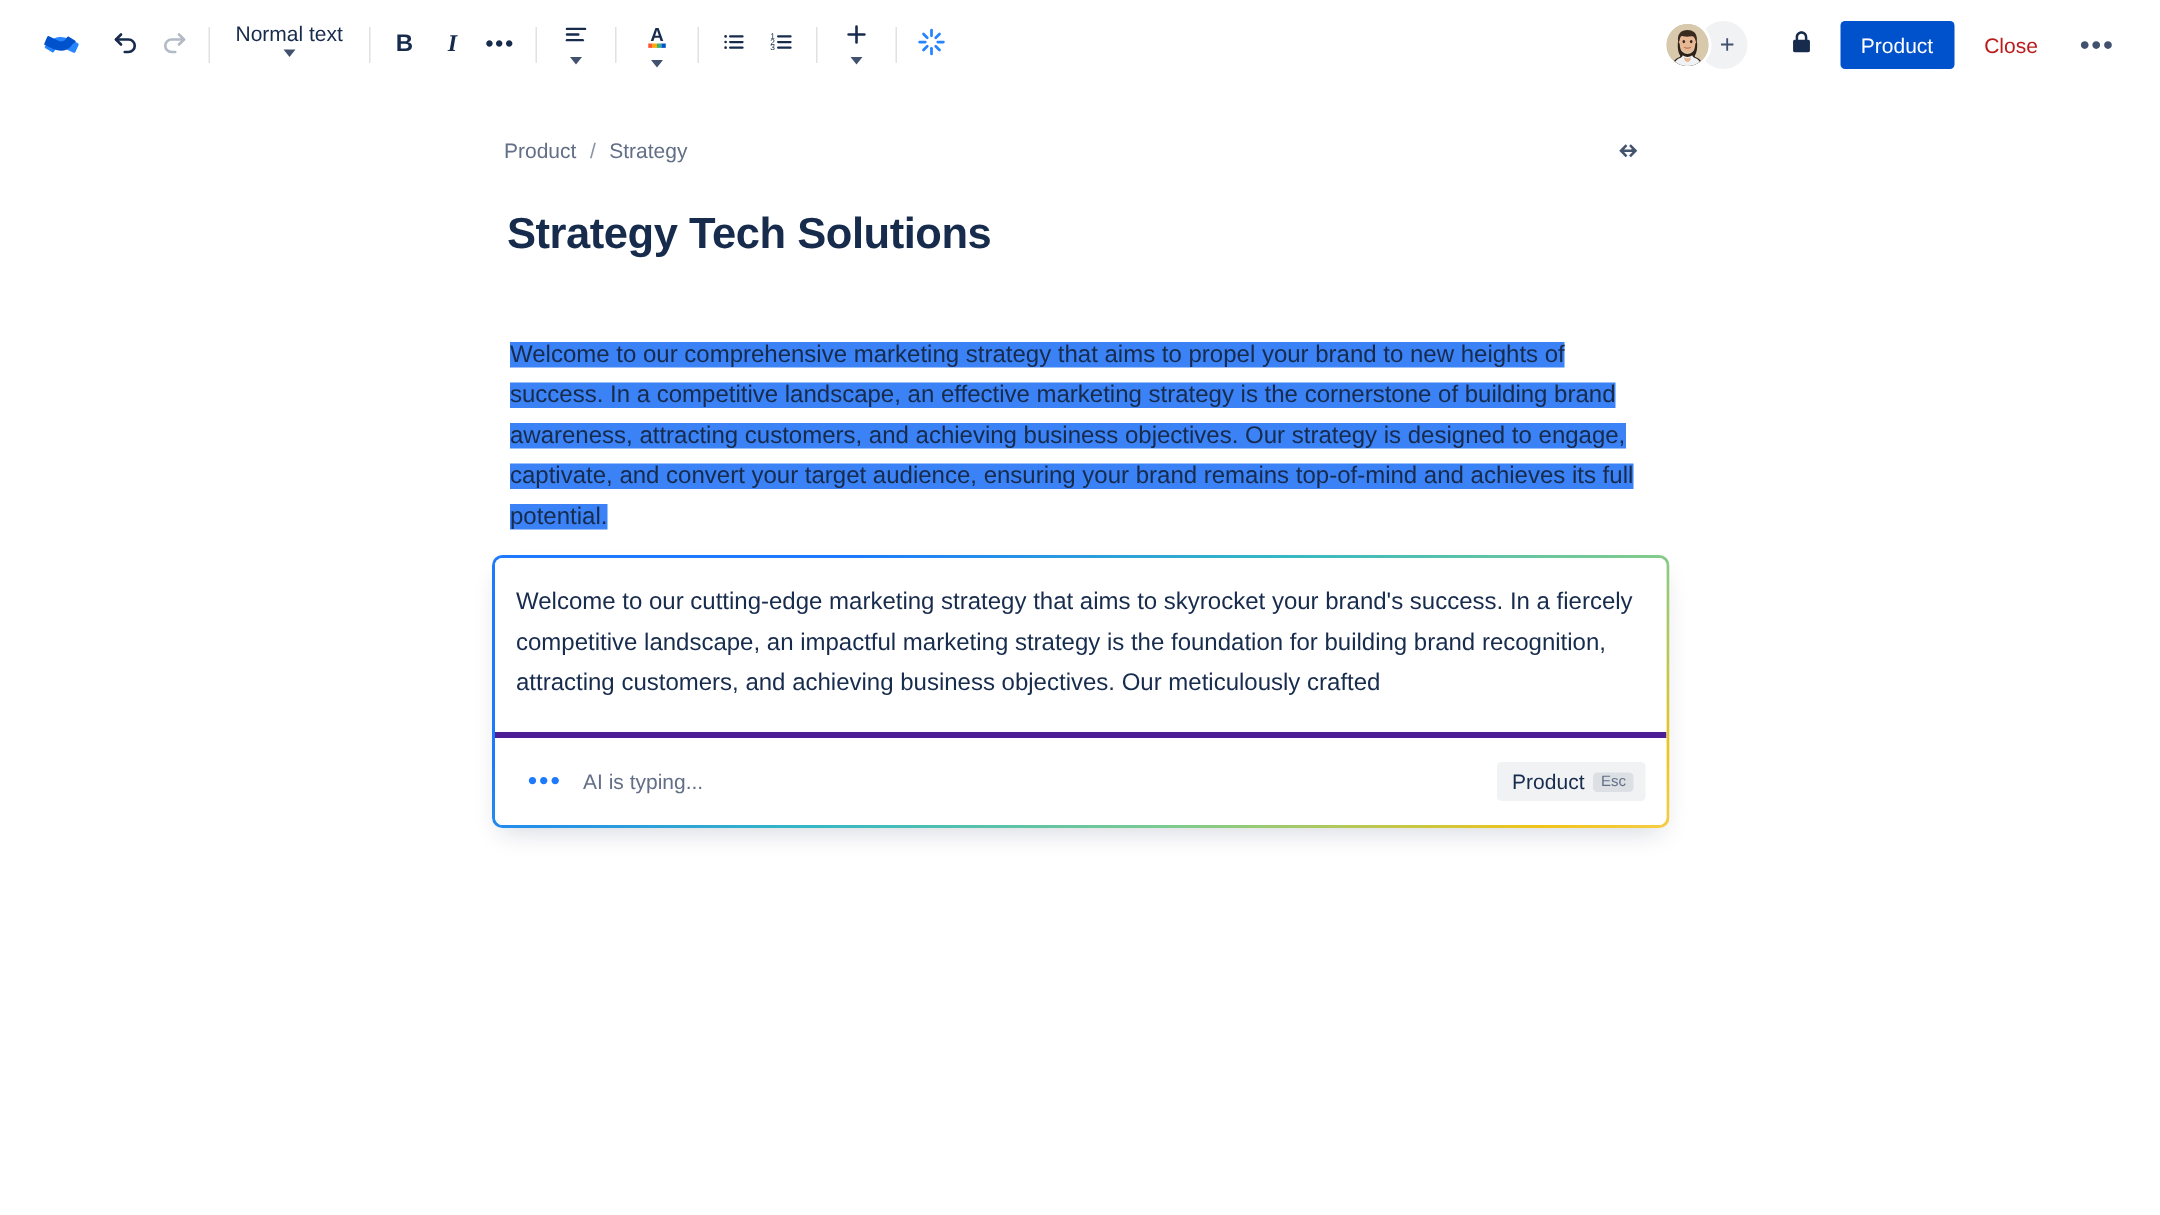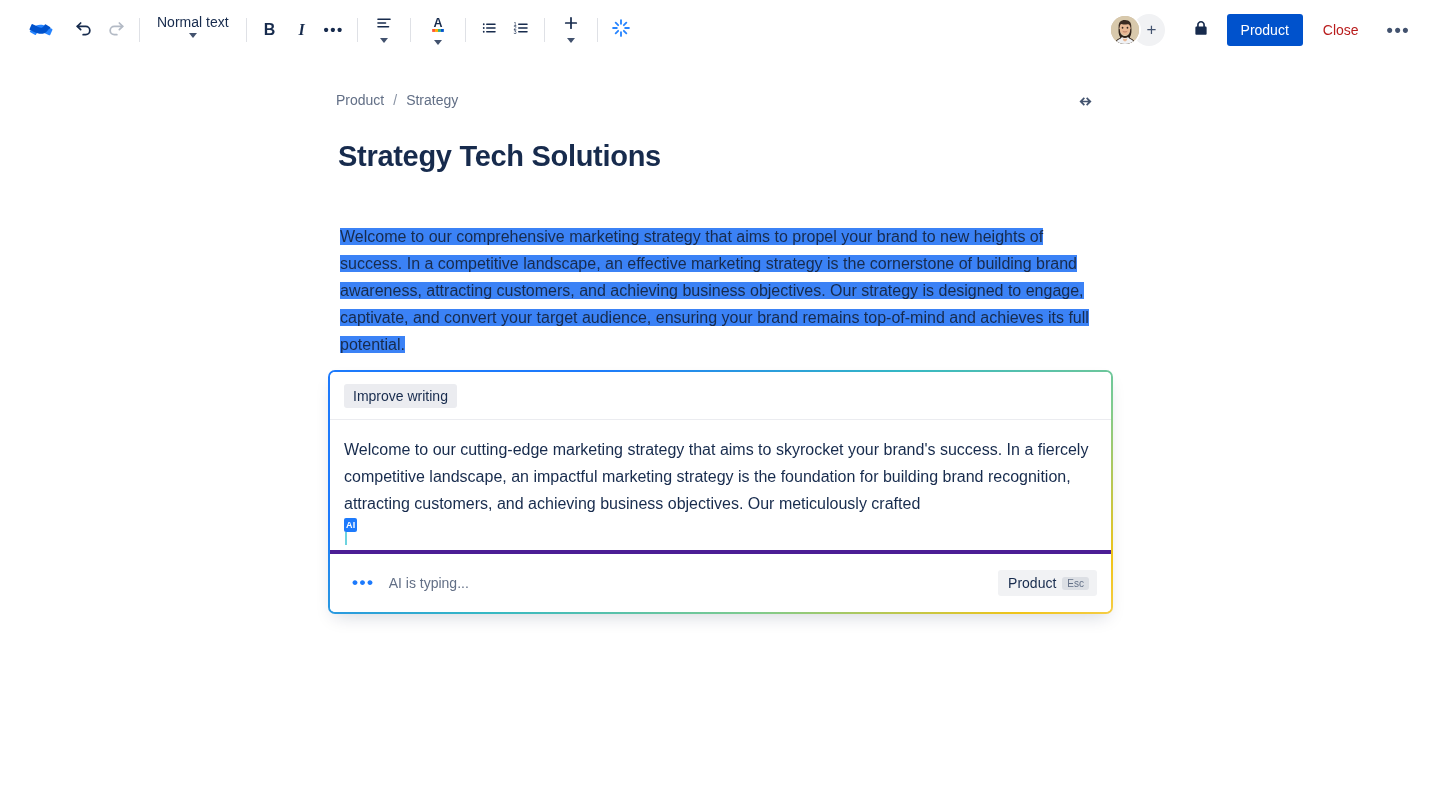--- a/index.html
+++ b/index.html
@@ -358,30 +358,23 @@
       </span>
     </div>
 
     <div class="page-title">Strategy Tech Solutions</div>
 
     <div class="para"><span class="hl">Welcome to our comprehensive marketing strategy that aims to propel your brand to new heights of success. In a competitive landscape, an effective marketing strategy is the cornerstone of building brand awareness, attracting customers, and achieving business objectives. Our strategy is designed to engage, captivate, and convert your target audience, ensuring your brand remains top-of-mind and achieves its full potential.</span></div>
 
     <div class="ai-panel">
       <div class="ai-inner">
 
-        <div class="ai-head">
-          <span class="chip">Improve writing</span>
-        </div>
 
         <div class="ai-body">
           <span>Welcome to our cutting-edge marketing strategy that aims to skyrocket your brand's success. In a fiercely competitive landscape, an impactful marketing strategy is the foundation for building brand recognition, attracting customers, and achieving business objectives. Our meticulously crafted</span>
-          <span class="ai-cursor-wrap">
-            <span class="ai-badge">AI</span>
-            <span class="ai-caret"></span>
-          </span>
         </div>
 
         <div class="ai-foot">
           <span class="typing-dots">•••</span>
           <span class="typing-text">AI is typing...</span>
           <div class="cancel-wrap">
             <span class="cancel-label">Product</span>
             <span class="kbd">Esc</span>
           </div>
         </div>

